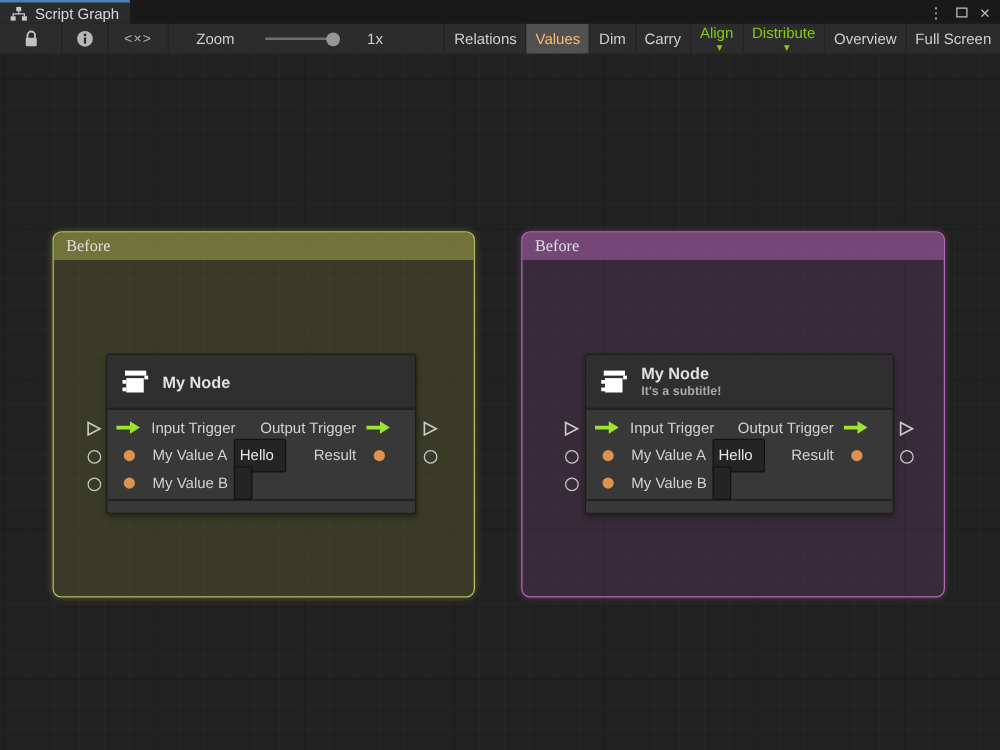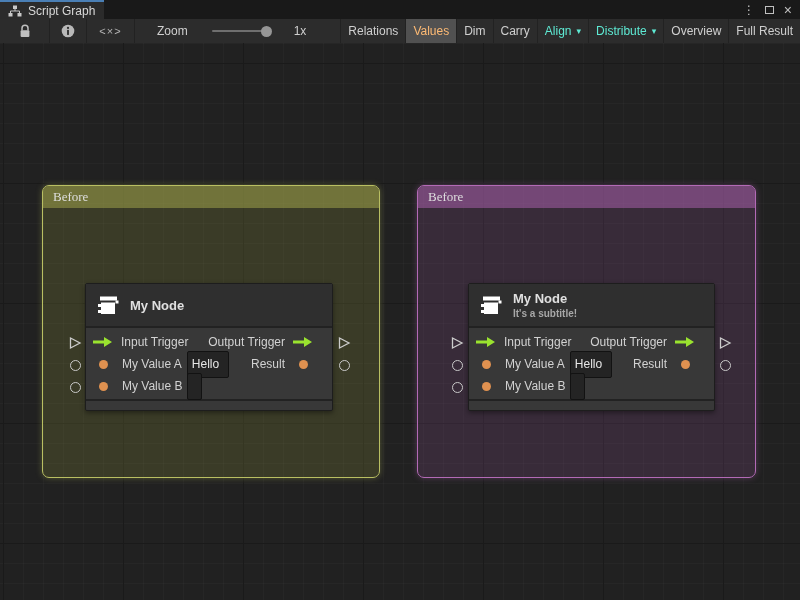--- a/index.html
+++ b/index.html
@@ -28,21 +28,21 @@
   .code-glyph { color:#b5b5b5; font-size:11px; letter-spacing:1px; }
   .newgraph { display:flex; align-items:center; gap:7px; padding:0 10px; border-right:none; }
   .zoomgroup { display:flex; align-items:center; margin-left:22px; gap:24px; }
   .slider { position:relative; width:58px; height:2px; background:#6f6f6f; border-radius:1px; }
   .slider-handle { position:absolute; right:-2px; top:-4.5px; width:11px; height:11px;
     border-radius:50%; background:#969696; }
   .zoomx { color:#cfcfcf; }
   .tb-right { margin-left:auto; display:flex; align-items:stretch; }
   .tb-right .tbtn { border-right:none; border-left:1px solid #222; padding:0 7px; }
   .tbtn.active { background:#515151; color:#fdba74;text-align:center; }
-  .tbtn.disabled { color:#5eead4; }
+  .tbtn.disabled { color:#84cc16;flex-direction:column; }
   .caret { font-size:9px; margin-left:5px; }
 
   
   .canvas { position:relative; flex:1; background:#212121; overflow:hidden;
     background-image:
       linear-gradient(#1a1a1a 1px, transparent 1px),
       linear-gradient(90deg,#1a1a1a 1px, transparent 1px),
       linear-gradient(rgba(255,255,255,0.022) 1px, transparent 1px),
       linear-gradient(90deg, rgba(255,255,255,0.022) 1px, transparent 1px);
     background-size:120px 120px,120px 120px,20px 20px,20px 20px;
@@ -151,21 +151,21 @@
         <span class="caret">▾</span>
       </div>
       <div class="tbtn disabled">
         <span>Distribute</span>
         <span class="caret">▾</span>
       </div>
       <div class="tbtn">
         <span>Overview</span>
       </div>
       <div class="tbtn">
-        <span>Full Result</span>
+        <span>Full Screen</span>
       </div>
     </div>
   </div>
 
   <div class="canvas">
 
     <div class="group group-before">
       <div class="group-header">
         <span>Before</span>
       </div>

